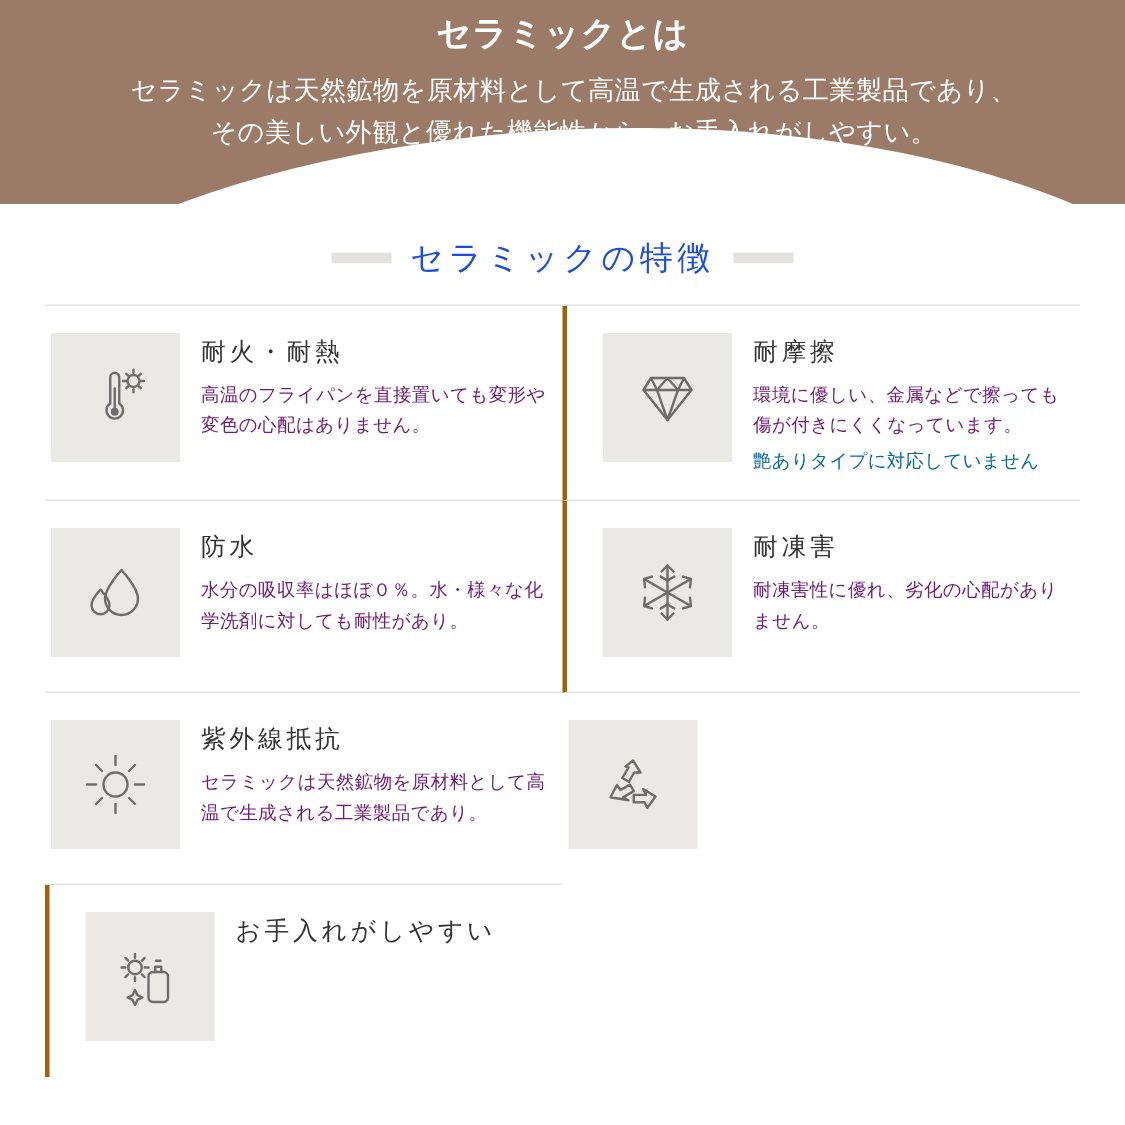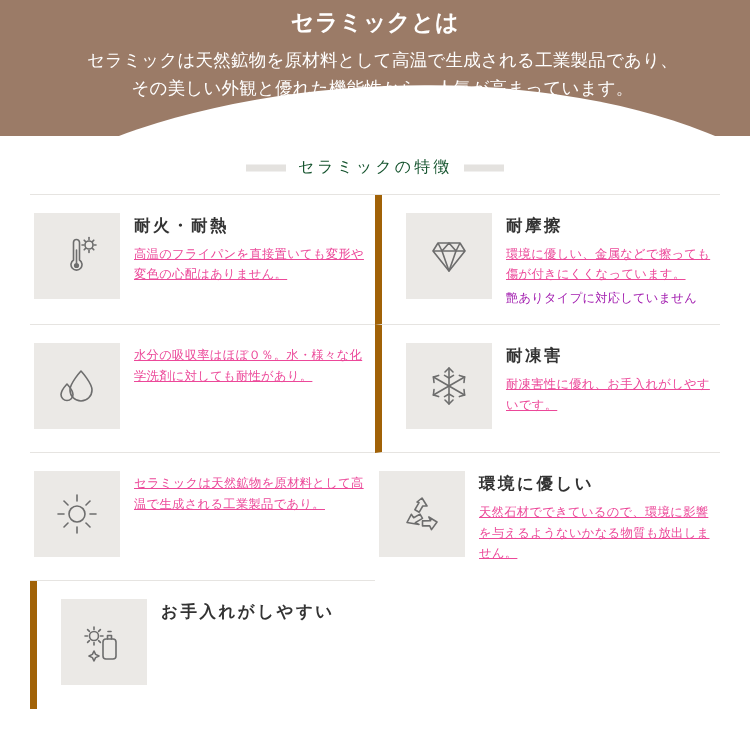--- a/index.html
+++ b/index.html
@@ -64,22 +64,22 @@
   }
 
   
   .section-heading-wrap {
     text-align: center;
     margin-top: 21px;
   }
   .section-heading {
     display: inline-block;
     position: relative;
-    font-size: 16px;
-    color: #14532d;
+    font-size: 22px;
+    color: #1d4ed8;
     letter-spacing: 3px;
     padding: 0 6px;
   }
   .section-heading .bar {
     position: absolute;
     top: 50%;
     width: 40px;
     height: 7px;
     background: #e4e2df;
     transform: translateY(-50%);
@@ -95,69 +95,68 @@
     grid-template-columns: 1fr 1fr;
   }
   .cell {
     display: flex;
     align-items: flex-start;
     padding: 18px 4px 16px 4px;
     border-bottom: 1px solid #e6e4e1;
     min-height: 128px;
   }
   .cell.col-right {
-    border-left: 7px solid #a16207;
+    border-left: 3px solid #a16207;
     padding-left: 24px;
   }
   .cell.last-row { border-bottom: none; }
 
   .icon-box {
     flex: 0 0 auto;
     width: 86px; height: 86px;
     background: #ebe9e6;
     display: flex;
     align-items: center;
     justify-content: center;
     margin-right: 14px;
   }
   .icon-box svg { display: block; }
   .cell-text { flex: 1 1 auto; padding-top: 2px; }
   .cell-title {
     font-size: 16.5px;
     color: #333333;
     letter-spacing: 2.5px;
     margin: 0 0 7px 0;
-    font-weight: bold;
+    font-weight: normal;
   }
   .cell-desc {
     font-size: 12.3px;
-    color: #ec4899;
+    color: #701a75;
     line-height: 1.65;
     letter-spacing: 0.3px;
     margin: 0;
-    text-decoration: underline;
   }
   .cell-note {
     font-size: 12.3px;
     line-height: 1.6;
     letter-spacing: 0.2px;
     margin: 4px 0 0 0;
-    color: #a21caf;
+    color: #0369a1;
   }
 </style>
 </head>
 <body>
 
 <div class="page">
 
   <div class="header">
     <div class="header-inner">
       <h1 class="header-title">セラミックとは</h1>
       <p class="header-line">セラミックは天然鉱物を原材料として高温で生成される工業製品であり、</p>
-      <p class="header-line">その美しい外観と優れた機能性から、人気が高まっています。</p>
+      <p class="header-line">その美しい外観と優れた機能性から、お手入れがしやすい。</p>
     </div>
     <div class="header-curve"></div>
   </div>
 
   <div class="section-heading-wrap">
     <span class="section-heading">
       <span class="bar left"></span>
       <span>セラミックの特徴</span>
       <span class="bar right"></span>
     </span>
@@ -211,79 +210,77 @@
     <div class="cell col-left">
       <div class="icon-box">
         <svg width="48" height="48" viewBox="0 0 48 48">
           <g fill="none" stroke="#6d6d6d" stroke-width="1.6" stroke-linejoin="round">
             <path d="M28 9c0 0 11 12 11 19a11 11 0 0 1-22 0C17 21 28 9 28 9z"></path>
             <path d="M14 22c0 0 6 6.6 6 10.5A6 6 0 0 1 8 32.5C8 28.6 14 22 14 22z"></path>
           </g>
         </svg>
       </div>
       <div class="cell-text">
+        <p class="cell-title">防水</p>
         <p class="cell-desc">水分の吸収率はほぼ０％。水・様々な化学洗剤に対しても耐性があり。</p>
       </div>
     </div>
 
     <div class="cell col-right">
       <div class="icon-box">
         <svg width="48" height="48" viewBox="0 0 48 48">
           <g fill="none" stroke="#6d6d6d" stroke-width="1.6" stroke-linecap="round">
             <line x1="24" y1="6" x2="24" y2="42"></line>
             <line x1="8.4" y1="15" x2="39.6" y2="33"></line>
             <line x1="8.4" y1="33" x2="39.6" y2="15"></line>
             <path d="M24 6l-4 4M24 6l4 4M24 42l-4-4M24 42l4-4"></path>
             <path d="M24 16l-4.5-2.6M24 16l4.5-2.6M24 32l-4.5 2.6M24 32l4.5 2.6"></path>
             <path d="M8.4 15l.6 5.5M8.4 15l5.2-1.6M39.6 33l-.6-5.5M39.6 33l-5.2 1.6"></path>
             <path d="M8.4 33l5.2 1.6M8.4 33l.6-5.5M39.6 15l-5.2-1.6M39.6 15l-.6 5.5"></path>
           </g>
         </svg>
       </div>
       <div class="cell-text">
         <p class="cell-title">耐凍害</p>
-        <p class="cell-desc">耐凍害性に優れ、お手入れがしやすいです。</p>
+        <p class="cell-desc">耐凍害性に優れ、劣化の心配がありません。</p>
       </div>
     </div>
 
     <div class="cell col-left">
       <div class="icon-box">
         <svg width="48" height="48" viewBox="0 0 48 48">
           <g fill="none" stroke="#6d6d6d" stroke-width="1.6" stroke-linecap="round">
             <circle cx="24" cy="24" r="8"></circle>
             <line x1="24" y1="5" x2="24" y2="11"></line>
             <line x1="24" y1="37" x2="24" y2="43"></line>
             <line x1="5" y1="24" x2="11" y2="24"></line>
             <line x1="37" y1="24" x2="43" y2="24"></line>
             <line x1="11" y1="11" x2="15" y2="15"></line>
             <line x1="33" y1="33" x2="37" y2="37"></line>
             <line x1="11" y1="37" x2="15" y2="33"></line>
             <line x1="33" y1="15" x2="37" y2="11"></line>
           </g>
         </svg>
       </div>
       <div class="cell-text">
+        <p class="cell-title">紫外線抵抗</p>
         <p class="cell-desc">セラミックは天然鉱物を原材料として高温で生成される工業製品であり。</p>
       </div>
     </div>
 
 
     <div class="cell col-left last-row">
       <div class="icon-box">
         <svg width="48" height="48" viewBox="0 0 48 48">
           <g fill="none" stroke="#6d6d6d" stroke-width="1.6" stroke-linejoin="round" stroke-linecap="round">
             <path d="M24 8l5 8h-4.2l-3.6 6.2-4.3-2.5 4.1-7.1L19 12z"></path>
             <path d="M39 32l-5.5 7.6-1.8-3.8-7.2.1v-5l8.2-.1-1.9-3.8z"></path>
             <path d="M9 32.5l4.3-8.2 2.4 3.4 6.3-3.6 2.5 4.3-7.2 4.2 3.7 1.9z"></path>
           </g>
         </svg>
-      </div>
-      <div class="cell-text">
-        <p class="cell-title">環境に優しい</p>
-        <p class="cell-desc">天然石材でできているので、環境に影響を与えるようないかなる物質も放出しません。</p>
       </div>
     </div>
 
     <div class="cell col-right last-row">
       <div class="icon-box">
         <svg width="48" height="48" viewBox="0 0 48 48">
           <g fill="none" stroke="#6d6d6d" stroke-width="1.6" stroke-linejoin="round" stroke-linecap="round">
             <path d="M26 21h7a3 3 0 0 1 3 3v14a3 3 0 0 1-3 3h-7a3 3 0 0 1-3-3V24a3 3 0 0 1 3-3z"></path>
             <path d="M27.5 21v-3.5h4V21"></path>
             <path d="M28 13.5h3"></path>

